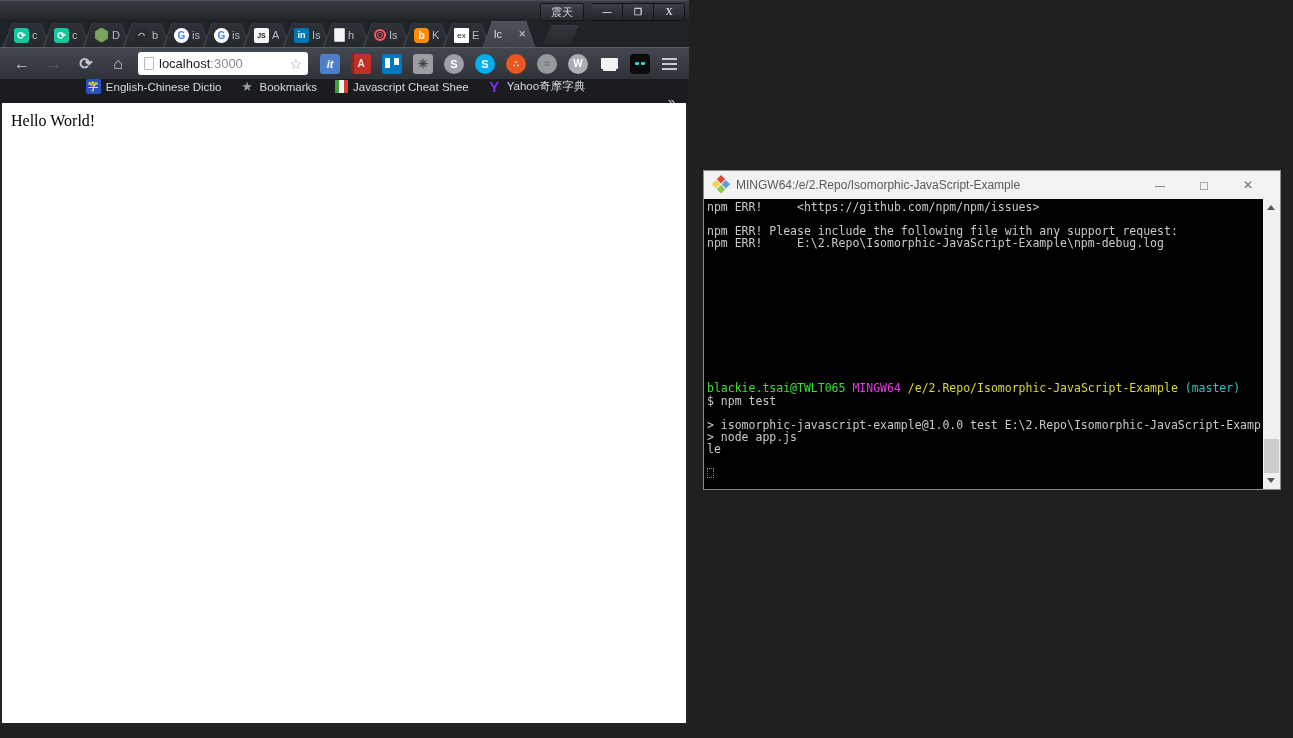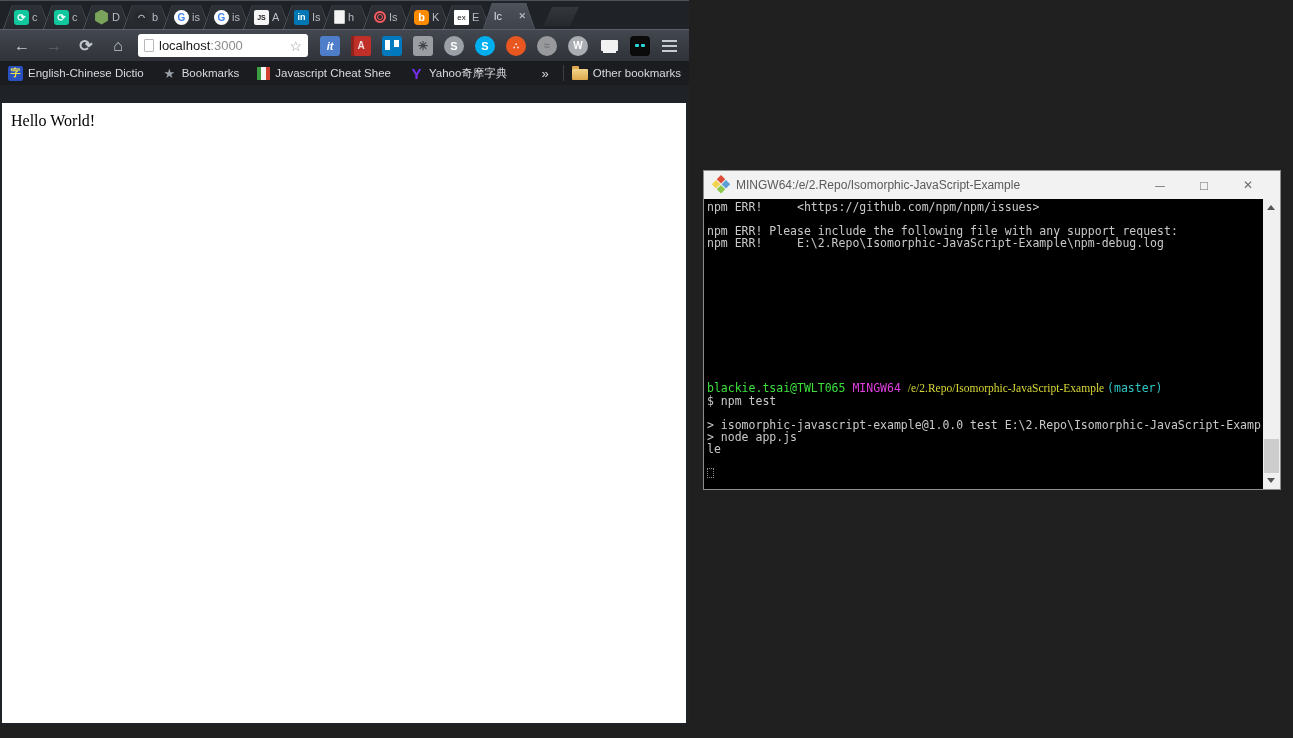--- a/index.html
+++ b/index.html
@@ -109,21 +109,21 @@
       border-radius:1px; box-shadow:0 4px 0 -2px #f2f2f2; }
   [data-name="robot-icon"] { background:#0b0b0b; border-radius:4px; }
   [data-name="robot-icon"]::after { content:""; width:4px; height:3px; background:#27d9d9;
       border-radius:1px; box-shadow:6px 0 0 #27d9d9; margin-left:-6px; }
   [data-name="menu-icon"] { background:transparent; }
   [data-name="menu-icon"]::after { content:""; width:15px; height:12px;
       background:linear-gradient(#c6cad1 0 2px,transparent 2px 5px,#c6cad1 5px 7px,transparent 7px 10px,#c6cad1 10px 12px); }
 
   
   .bookmarks { height:24px; background:#1a1c20; display:flex; align-items:center;
-               padding:0 8px; color:#d7dae0; font-size:11.5px; }
+               padding:0 8px; color:#d7dae0; font-size:11.5px;flex-direction:column; }
   .bm { display:flex; align-items:center; gap:5px; margin-right:18px; white-space:nowrap; }
   .bm-icon { width:15px; height:15px; flex:none; display:inline-flex; align-items:center; justify-content:center; }
   [data-name="dictionary-icon"] { background:#2a52be; border-radius:2px; color:#f5e34a;
       font-size:10px; font-weight:bold; }
   [data-name="dictionary-icon"]::after { content:"字"; }
   [data-name="star-icon"] { color:#9aa0a8; font-size:13px; }
   [data-name="star-icon"]::after { content:"★"; }
   [data-name="tricolor-icon"] { width:13px; height:13px;
       background:linear-gradient(90deg,#3c9e41 0 33%,#f5f5f5 33% 66%,#d23f31 66% 100%); }
   [data-name="yahoo-icon"] { color:#7b2ff2; font-size:15px; font-weight:bold; }
@@ -154,39 +154,47 @@
   .term-btn { width:44px; text-align:center; color:#6b6b6b; font-size:12px; }
   [data-name="term-minimize-button"]::after { content:"—"; font-size:10px; }
   [data-name="term-maximize-button"]::after { content:"□"; font-size:13px; }
   [data-name="term-close-button"]::after { content:"✕"; }
 
   .term-body { position:absolute; left:0; right:17px; top:28px; bottom:0; background:#000;
                padding:2px 0 0 3px; overflow:hidden;
                font-family:"DejaVu Sans Mono", monospace; font-size:11.5px; line-height:12.1px; }
   .tline { height:12.1px; white-space:pre; }
   .c-default { color:#c9c9c9; } .c-green { color:#3be03b;margin-top:24px; } .c-magenta { color:#e13ee1; }
-  .c-yellow { color:#d8d836;font-family:Liberation Serif, serif; } .c-cyan { color:#2fc4c4; }
+  .c-yellow { color:#d8d836; } .c-cyan { color:#2fc4c4; }
   .cursor { display:inline-block; width:7px; height:10px; border:1px dotted #8a8a8a; vertical-align:-1px; }
 
   .term-scroll { position:absolute; right:0; top:28px; bottom:0; width:17px; background:#f0f0f0; }
   .scroll-arrow { position:absolute; left:0; width:17px; height:16px; }
   .scroll-arrow::after { content:""; position:absolute; left:4px; width:0; height:0;
       border-left:4px solid transparent; border-right:4px solid transparent; }
   .scroll-up { top:0; }
   .scroll-up::after { top:6px; border-bottom:5px solid #555; }
   .scroll-down { bottom:0; }
   .scroll-down::after { bottom:6px; border-top:5px solid #555; }
   .scroll-thumb { position:absolute; left:1px; right:1px; top:240px; height:34px; background:#cdcdcd; }
 </style>
 </head>
 <body>
 
 <div id="screen" data-name="desktop">
 
   <div class="browser" data-name="browser-window">
+    <div class="titlebar" data-name="browser-titlebar">
+      <div class="title-controls">
+        <div class="profile-btn" data-name="profile-button">震天</div>
+        <div class="win-btn" data-name="minimize-button"></div>
+        <div class="win-btn" data-name="maximize-button"></div>
+        <div class="win-btn" data-name="close-button"></div>
+      </div>
+    </div>
 
     <div class="tabrow" data-name="tab-strip">
 
     <div class="tab" data-name="tab">
           <span class="fav" data-name="converter-icon"></span>
           <span class="tab-label" data-name="tab-label">c</span>
         </div>
         <div class="tab" data-name="tab">
           <span class="fav" data-name="converter-icon"></span>
           <span class="tab-label" data-name="tab-label">c</span>

